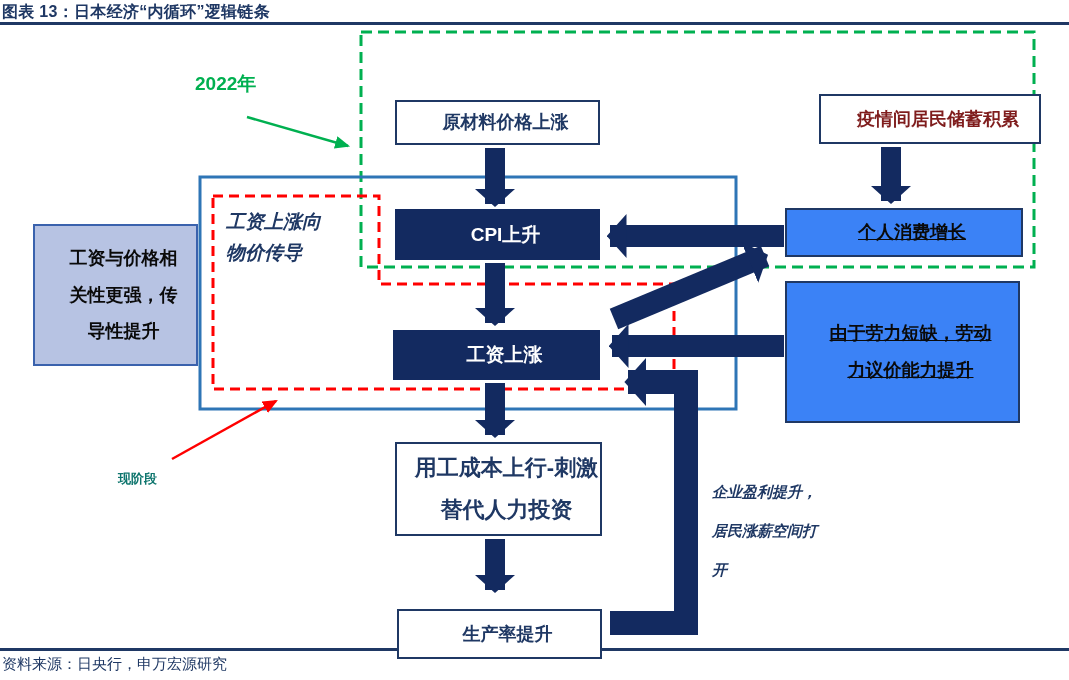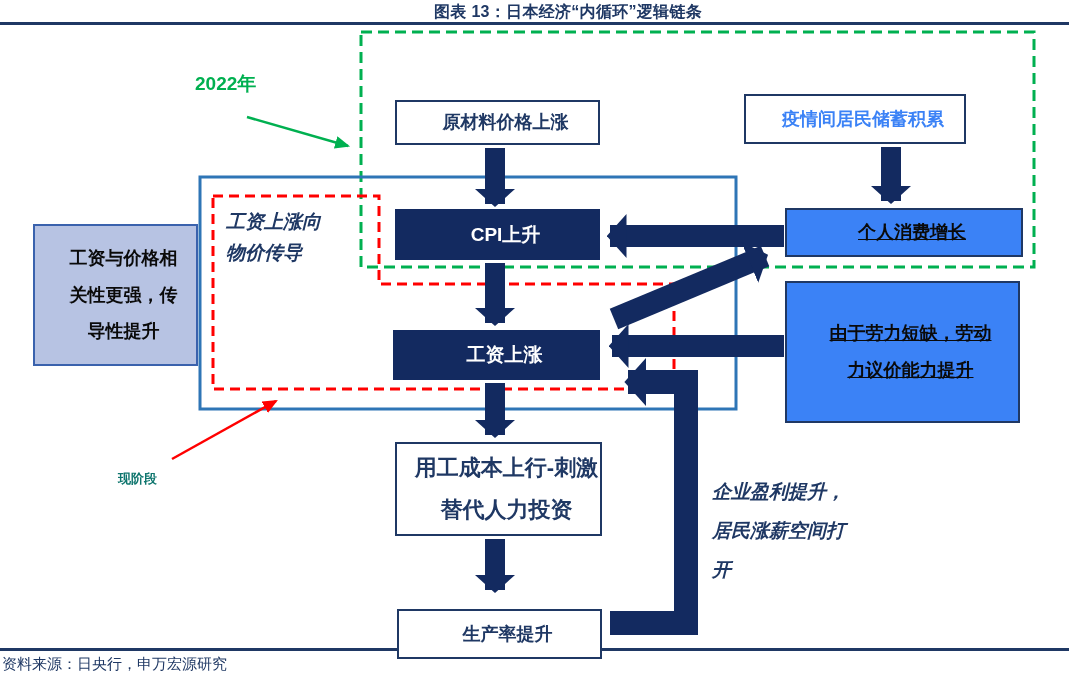--- a/index.html
+++ b/index.html
@@ -7,21 +7,20 @@
     width:1069px;height:680px;position:relative;background:#ffffff;
     font-family:"Liberation Sans","DejaVu Sans",sans-serif;
     overflow:hidden;
   }
   .abs{position:absolute;box-sizing:border-box;}
   
   .chart-title{
     left:2px;top:2px;width:700px;height:20px;
     color:#1F3864;font-size:16px;font-weight:bold;letter-spacing:.3px;
     white-space:nowrap;
-    text-align:right;
   }
   .title-rule{left:0;top:22px;width:1069px;height:3px;background:#1F3864;}
   .footer-rule{left:0;top:648px;width:1069px;height:2.5px;background:#1F3864;}
   .source-line{
     left:2px;top:655px;width:600px;height:22px;
     color:#1F3864;font-size:15px;font-weight:500;white-space:nowrap;
   }
   
   #shape-layer{left:0;top:0;width:1069px;height:680px;z-index:1;}
   .node{
@@ -69,21 +68,21 @@
   <line x1="784" y1="346" x2="612" y2="346" stroke="#132A60" stroke-width="22" marker-end="url(#mNavy)"></line>
   <line x1="614" y1="319" x2="765" y2="256" stroke="#132A60" stroke-width="22" marker-end="url(#mNavy)"></line>
   <path d="M610,623 L686,623 L686,382 L628,382" fill="none" stroke="#132A60" stroke-width="24" stroke-linejoin="miter" marker-end="url(#mNavy)"></path>
 
   <line x1="247" y1="117" x2="348" y2="146" stroke="#00B050" stroke-width="2.5" marker-end="url(#mGreen)"></line>
   <line x1="172" y1="459" x2="276" y2="401" stroke="#FF0000" stroke-width="2.5" marker-end="url(#mRed)"></line>
 </svg>
 
 <div class="abs node node-white" style="left:395px;top:100px;width:205px;height:45px;font-size:18px;">原材料价格上涨</div>
 
-<div class="abs node node-white" style="left:744px;top:94px;width:222px;height:50px;font-size:18px;color:#3b82f6;">疫情间居民储蓄积累</div>
+<div class="abs node node-white" style="left:819px;top:94px;width:222px;height:50px;font-size:18px;color:#7f1d1d;">疫情间居民储蓄积累</div>
 
 <div class="abs node node-dark" style="left:395px;top:209px;width:205px;height:51px;font-size:19px;">CPI上升</div>
 
 <div class="abs node node-light" style="left:785px;top:208px;width:238px;height:49px;font-size:18px;">个人消费增长</div>
 
 <div class="abs node node-dark" style="left:393px;top:330px;width:207px;height:50px;font-size:19px;">工资上涨</div>
 
 <div class="abs node node-light" style="left:785px;top:281px;width:235px;height:142px;font-size:18px;line-height:2.05;">由于劳力短缺，劳动
 力议价能力提升</div>
 
@@ -96,18 +95,18 @@
 
 <div class="abs node node-white" style="left:397px;top:597px;width:205px;height:50px;font-size:18px;margin-top:12px;">生产率提升</div>
 
 <div class="abs ann ann-green" style="left:195px;top:71px;">2022年</div>
 
 <div class="abs ann ann-red" style="left:118px;top:470px;">现阶段</div>
 
 <div class="abs ann ann-navy-italic" style="left:226px;top:206px;font-size:19px;line-height:31px;">工资上涨向
 物价传导</div>
 
-<div class="abs ann ann-navy-italic" style="left:712px;top:472px;font-size:19px;line-height:39px;font-style:italic;">企业盈利提升，
+<div class="abs ann ann-navy-italic" style="left:712px;top:472px;font-size:15px;line-height:39px;font-style:italic;">企业盈利提升，
 居民涨薪空间打
 开</div>
 
 <div class="abs footer-rule"></div>
 <div class="abs source-line">资料来源：日央行，申万宏源研究</div>
 
 </body></html>

